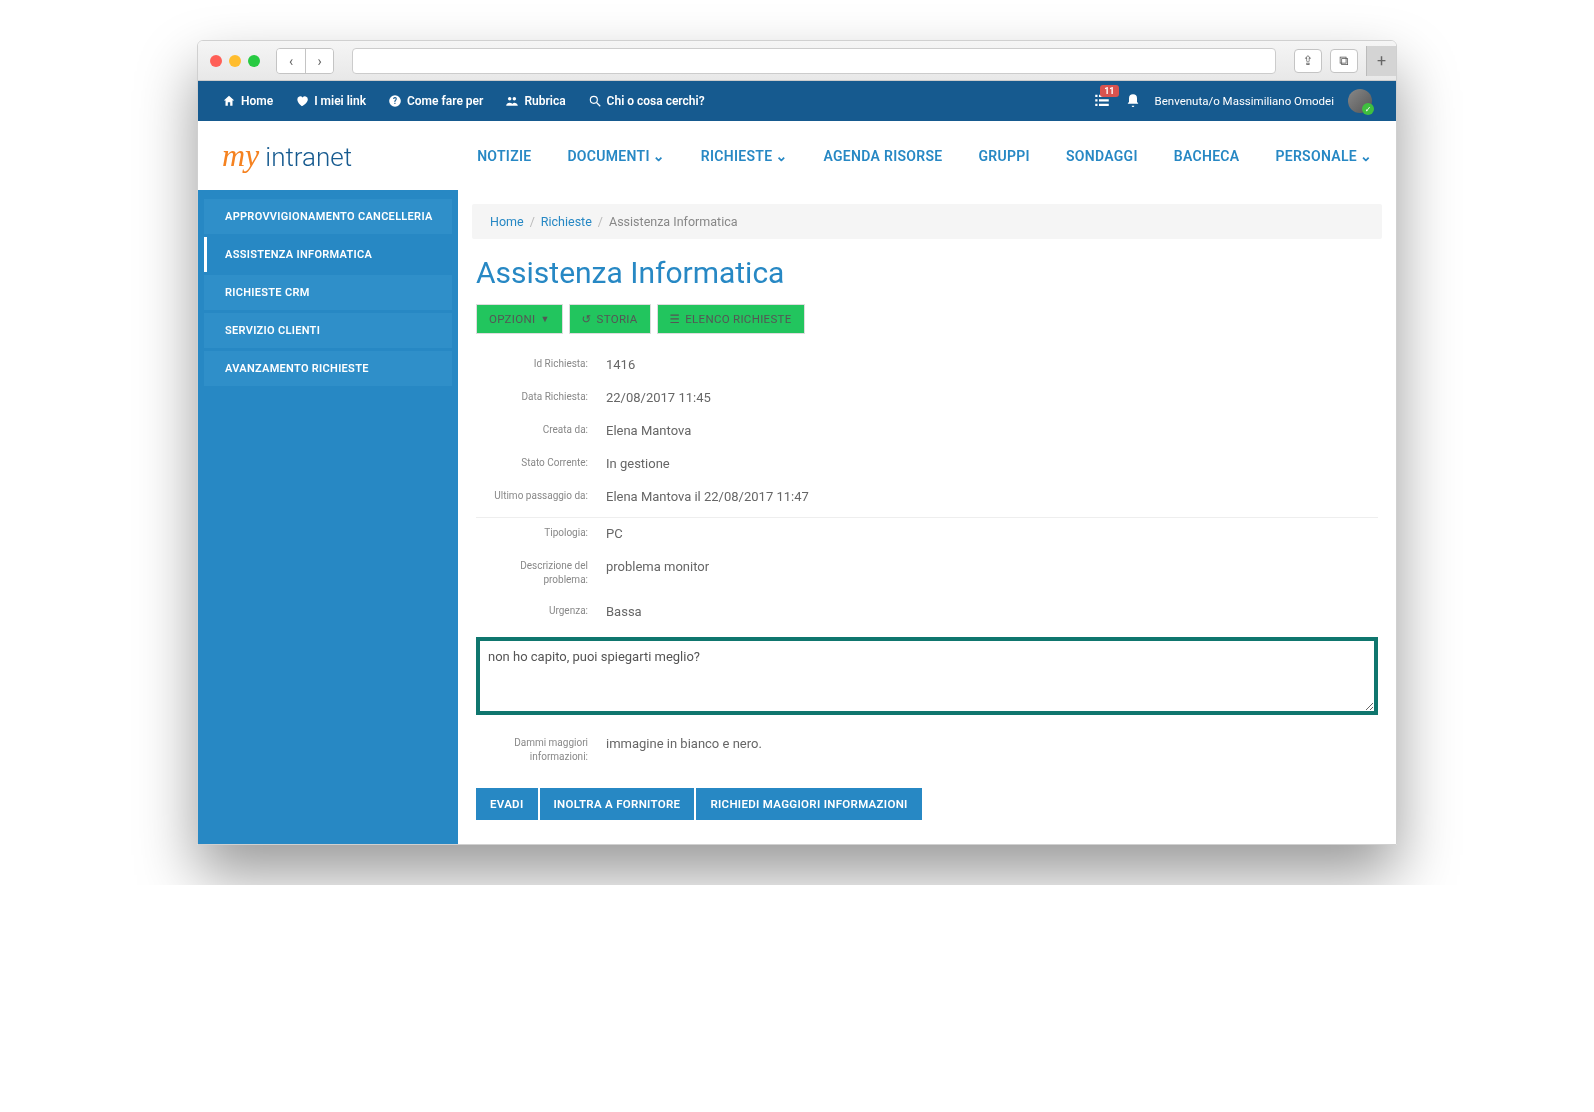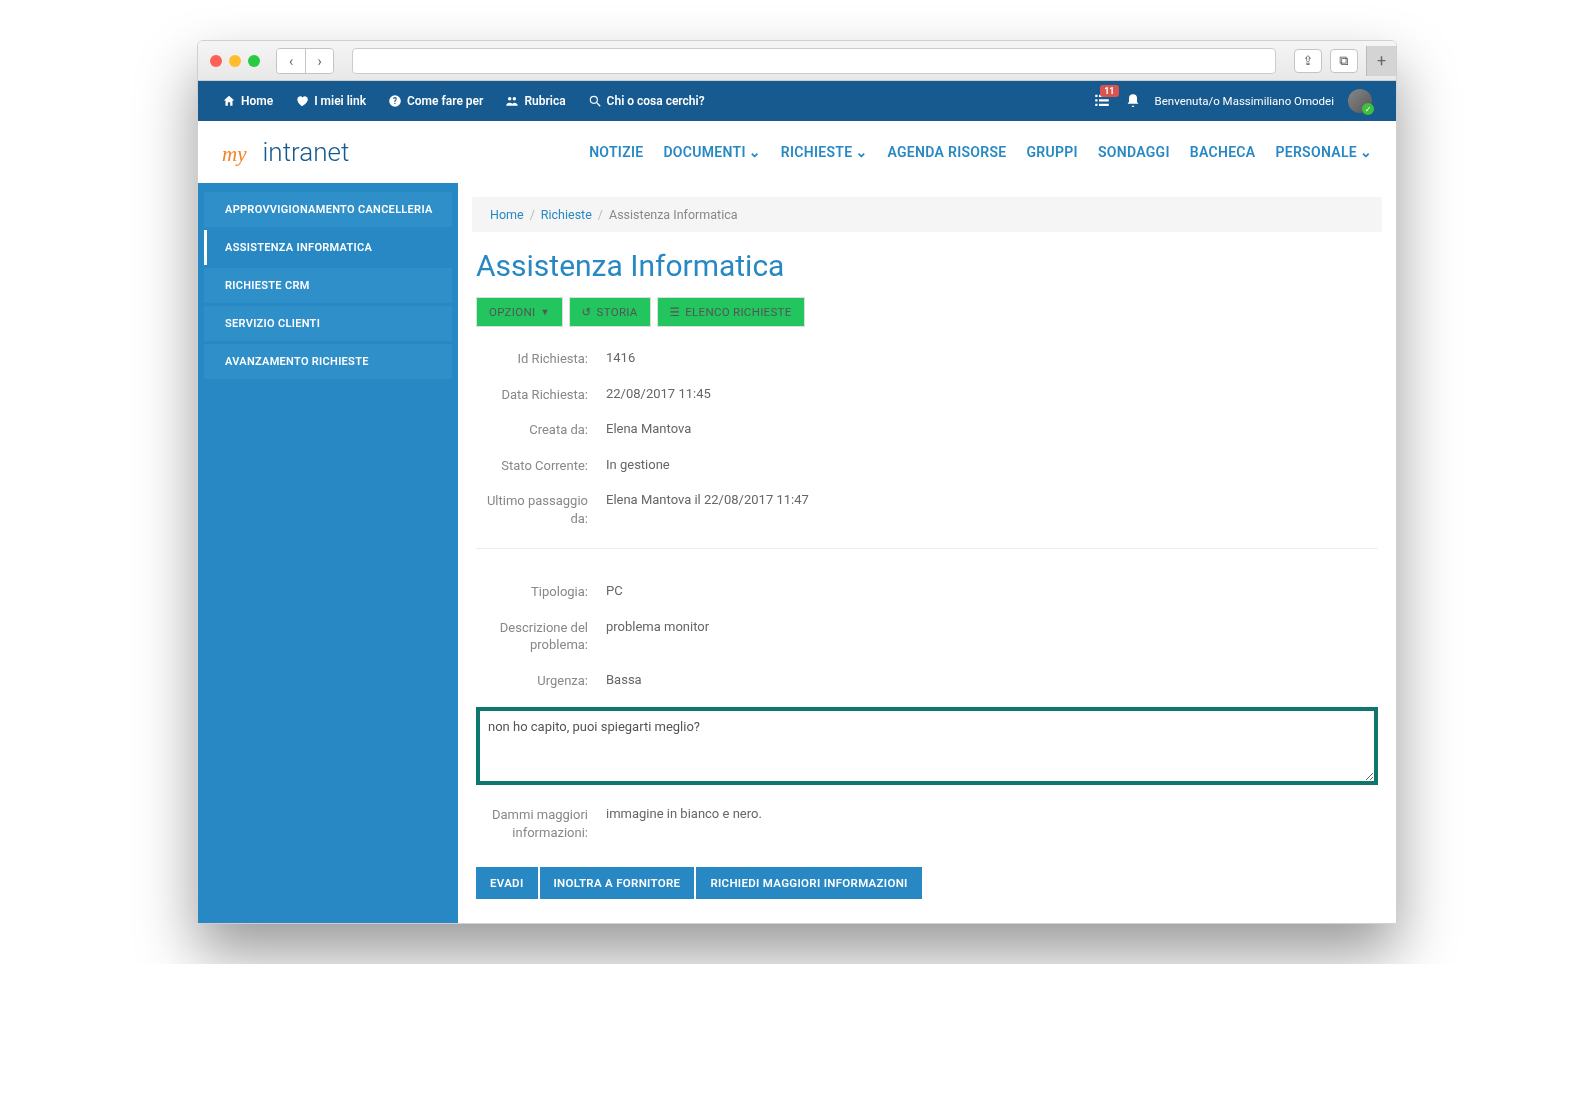--- a/index.html
+++ b/index.html
@@ -20,39 +20,39 @@
 .topbar-left { display:flex; gap:22px; align-items:center; }
 .tb-item { display:flex; align-items:center; gap:5px; font-weight:600; cursor:pointer; white-space:nowrap; }
 .tb-item svg { width:14px; height:14px; fill:#fff; }
 .topbar-right { margin-left:auto; display:flex; align-items:center; gap:14px; }
 .tb-badge { position:relative; }
 .badge { position:absolute; top:-6px; right:-8px; background:#d9534f; color:#fff; font-size:9px; font-weight:700; padding:1px 4px; border-radius:3px; }
 .avatar { width:24px; height:24px; border-radius:50%; background:linear-gradient(135deg,#888,#555); position:relative; }
 .avatar::after { content:"✓"; position:absolute; bottom:-2px; right:-2px; background:#3fbf3f; color:#fff; font-size:8px; width:12px; height:12px; border-radius:50%; display:flex; align-items:center; justify-content:center; }
 .logo-nav { display:flex; align-items:center; padding:16px 24px; background:#fff; }
 .logo { font-size:26px; color:#165a8f; font-weight:300; display:flex; align-items:baseline; }
-.logo .my { font-family:cursive; font-style:italic; color:#f58220; font-size:21px; margin-right:16px; }
-.main-nav { margin-left:auto; display:flex; gap:20px; }
+.logo .my { font-family:cursive; font-style:italic; color:#f58220; font-size:32px; margin-right:6px; }
+.main-nav { margin-left:auto; display:flex; gap:36px; }
 .main-nav-item { color:#2788c4; font-size:14px; font-weight:600; letter-spacing:0.3px; cursor:pointer; display:flex; align-items:center; gap:3px;}
 .content-wrap { display:flex; }
 .sidebar { width:260px; background:#2788c4; min-height:640px; padding:6px 0; }
 .side-item { color:#fff; font-size:11px; font-weight:600; letter-spacing:0.3px; padding:11px 18px; background:#2f8fc9; margin:3px 6px; cursor:pointer; border-left:3px solid transparent; }
 .side-item.active { background:#2788c4; border-left-color:#fff; }
 .main { flex:1; padding:0; }
 .breadcrumb { background:#f5f5f5; padding:10px 18px; font-size:12.5px; color:#888; margin:14px 14px 0; border-radius:2px; }
 .breadcrumb a { color:#2788c4; text-decoration:none; }
 .breadcrumb .sep { margin:0 6px; color:#bbb; }
 .page-title { color:#2788c4; font-size:30px; font-weight:400; padding:16px 18px 14px; }
 .toolbar { padding:0 18px 14px; display:flex; gap:6px; }
 .btn-tool { background:#22c55e; border:1px solid #ddd; padding:7px 12px; font-size:11.5px; color:#555; cursor:pointer; display:flex; align-items:center; gap:5px; letter-spacing:0.3px; }
 .btn-tool .caret { font-size:9px; }
 .form-rows { padding:0 18px; }
 .form-row { display:flex; padding:9px 0; font-size:13px; color:#666; }
-.form-row.divider { border-top:1px solid #eee; margin-top:12px; padding-top:34px; }
-.form-label { width:130px; text-align:right; padding-right:18px; color:#888; font-size:13px; line-height:1.35; }
+.form-row.divider { border-top:1px solid #eee; margin-top:4px; padding-top:8px; }
+.form-label { width:130px; text-align:right; padding-right:18px; color:#888; font-size:10px; line-height:1.35; }
 .form-value { flex:1; color:#666; }
 .form-value textarea { width:100%; height:78px; border:4px solid #0f766e; padding:8px; font-size:13px; font-family:inherit; resize:both; color:#555; }
 .action-bar { padding:16px 18px 24px; display:flex; gap:2px; }
 .btn-primary { background:#2788c4; color:#fff; border:none; padding:9px 14px; font-size:11.5px; font-weight:600; letter-spacing:0.3px; cursor:pointer; }
 </style>
 </head>
 <body>
 
 <div class="browser-frame">
   <div class="browser-chrome">

